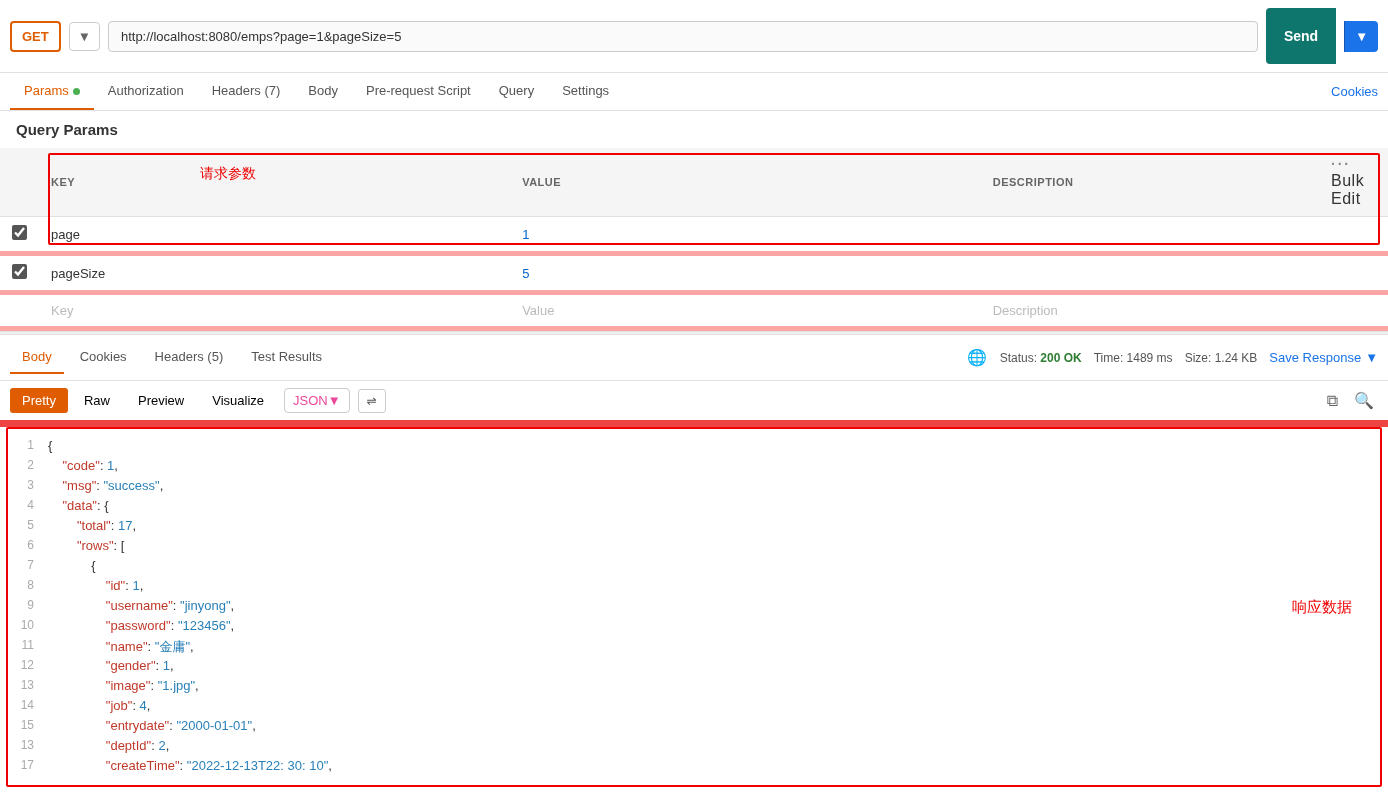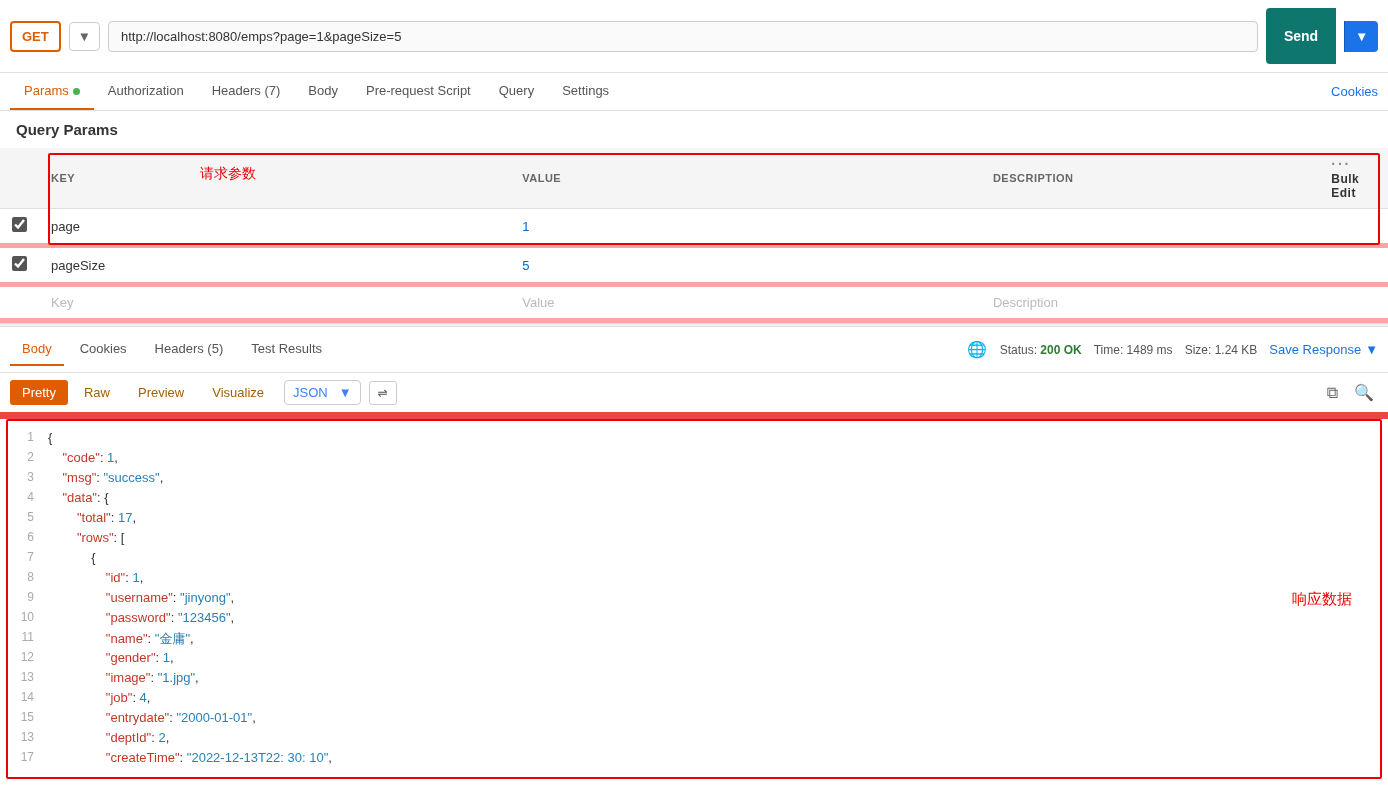--- a/index.html
+++ b/index.html
@@ -187,39 +187,39 @@
       display: flex;
       align-items: center;
       padding: 6px 10px;
       background: #fff;
       gap: 4px;
       border-bottom: 7px solid #ef4444;
     }
     .fmt-tab {
       padding: 5px 12px;
       cursor: pointer;
-      color: #a16207;
+      color: #000000;
       font-size: 13px;
       border-radius: 3px;
     }
     .fmt-tab.active {
       background: #e05c00;
       color: #fff;
       font-weight: 500;
     }
     .json-select {
       display: flex;
       align-items: center;
       border: 1px solid #ccc;
       border-radius: 4px;
       padding: 4px 8px;
-      gap: 11px;
-      cursor: pointer;
-      font-size: 13px;
-      color: #3b82f6;
+      gap: 0;
+      cursor: pointer;
+      font-size: 13px;
+      color: #ec4899;
       margin-left: 4px;
     }
     .wrap-btn {
       border: 1px solid #ccc;
       border-radius: 3px;
       padding: 4px 8px;
       cursor: pointer;
       font-size: 12px;
       color: #555;
       margin-left: 4px;
@@ -282,21 +282,21 @@
 
     
     input[type=checkbox] {
       width: 15px;
       height: 15px;
       accent-color: #555;
       cursor: pointer;
     }
 
     .more-options { color: #888; cursor: pointer; font-size: 14px; letter-spacing: 2px; }
-    .bulk-edit { color: #333; font-weight: 700; font-size: 12px; cursor: pointer; }
+    .bulk-edit { color: #333; font-weight: 400; font-size: 16px; cursor: pointer; }
   </style>
 </head>
 <body>
 
 <div class="top-bar">
   <button class="method-btn">
     <span>GET</span>
   </button>
   <button class="method-dropdown">▼</button>
   <input class="url-bar" type="text" value="http://localhost:8080/emps?page=1&amp;pageSize=5" style="">

